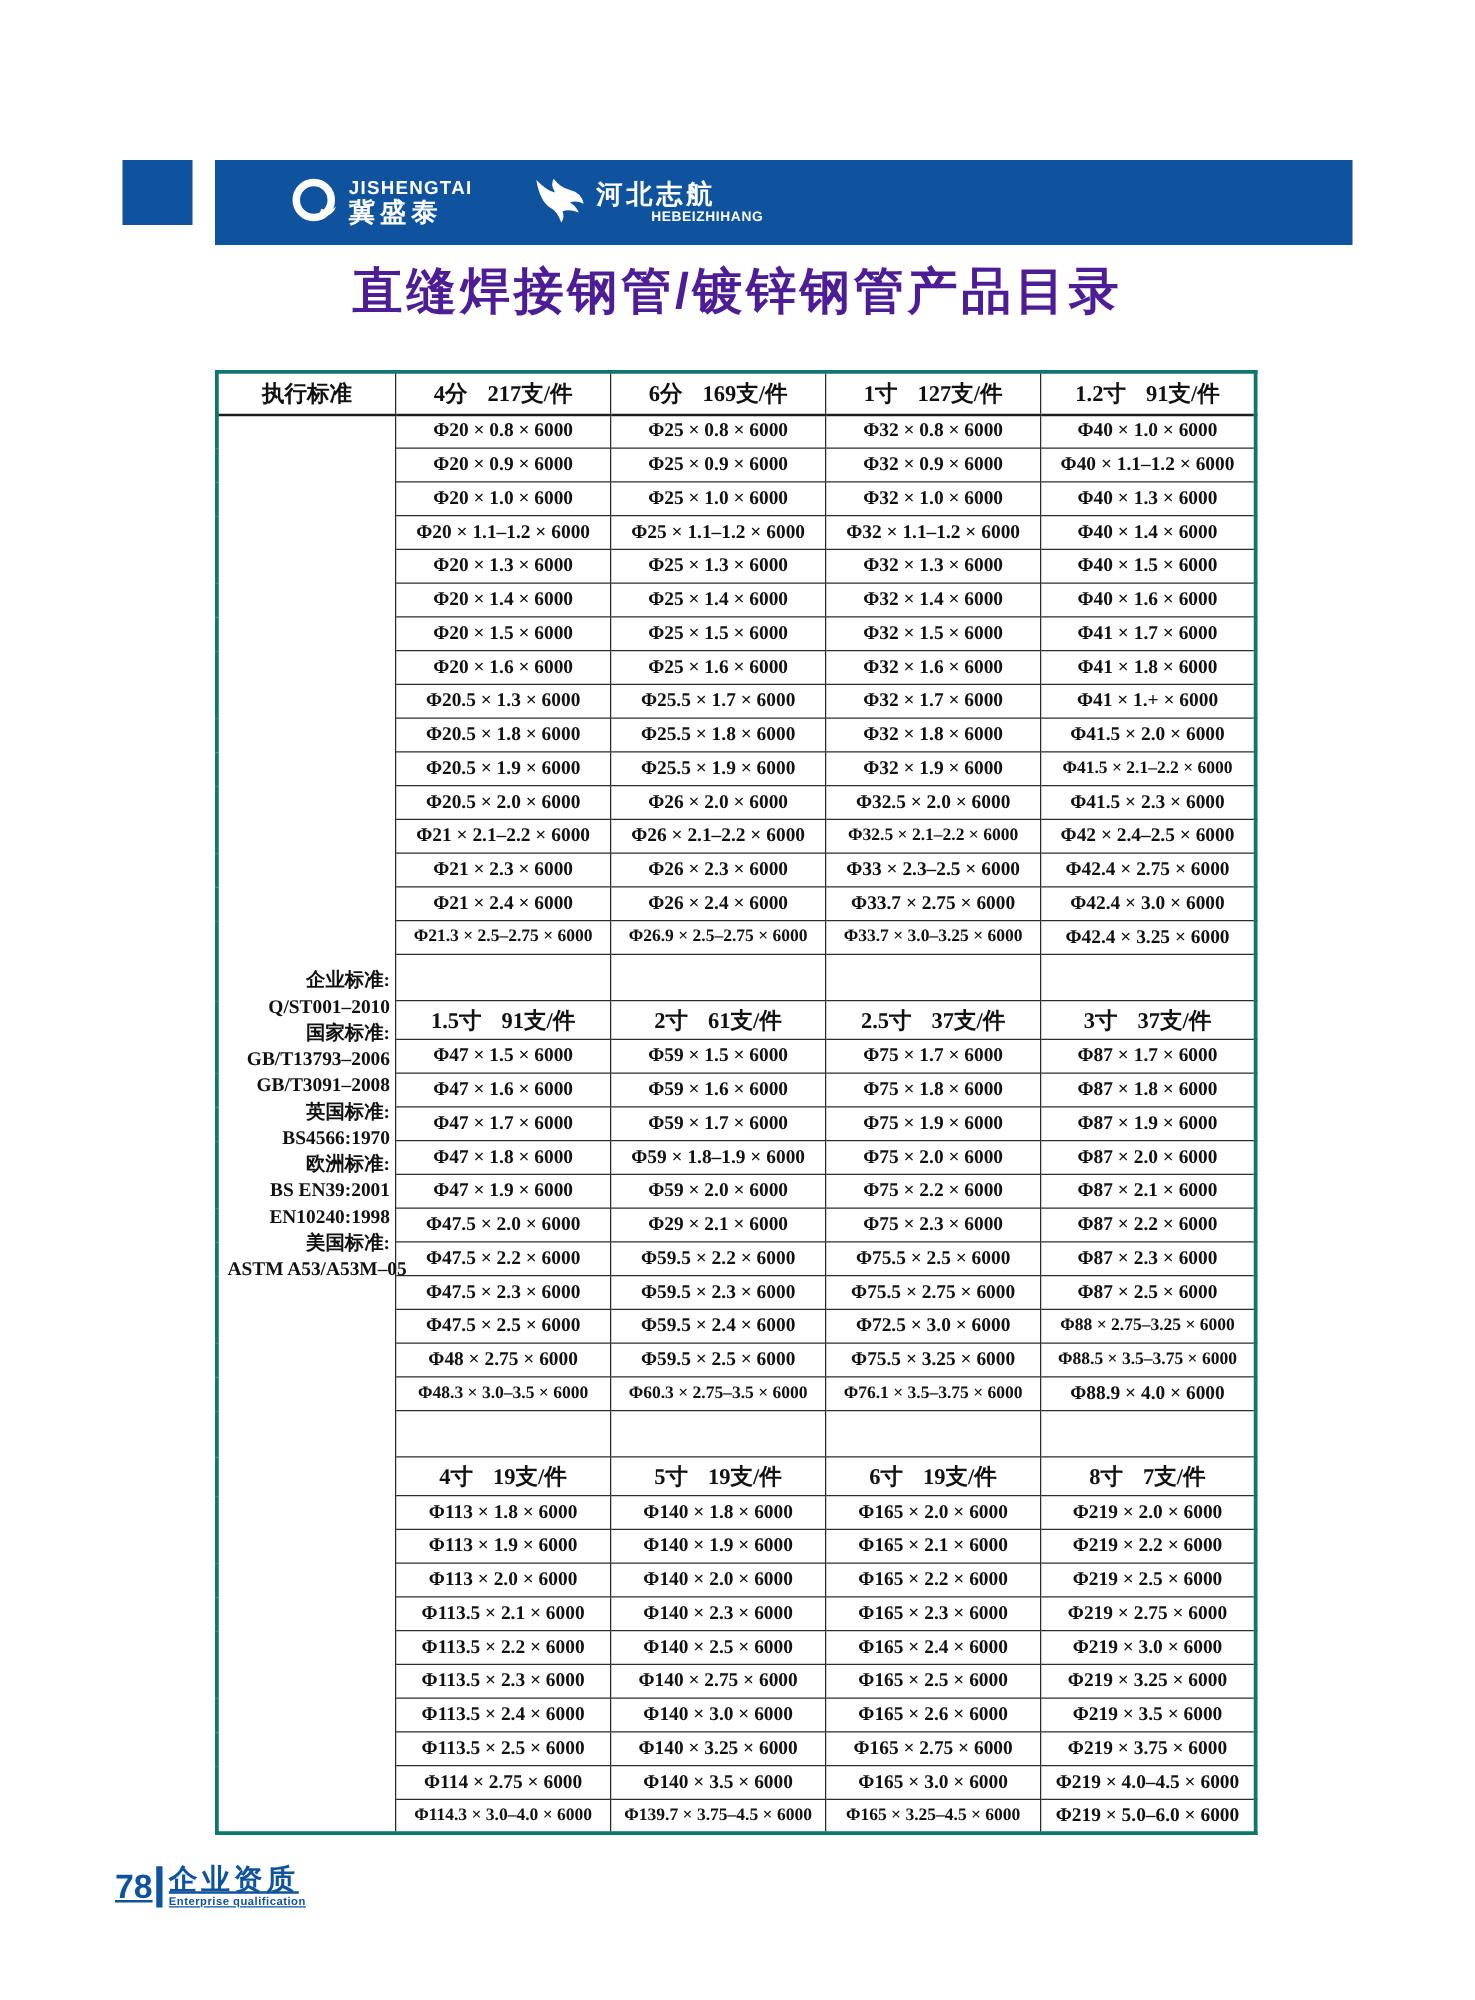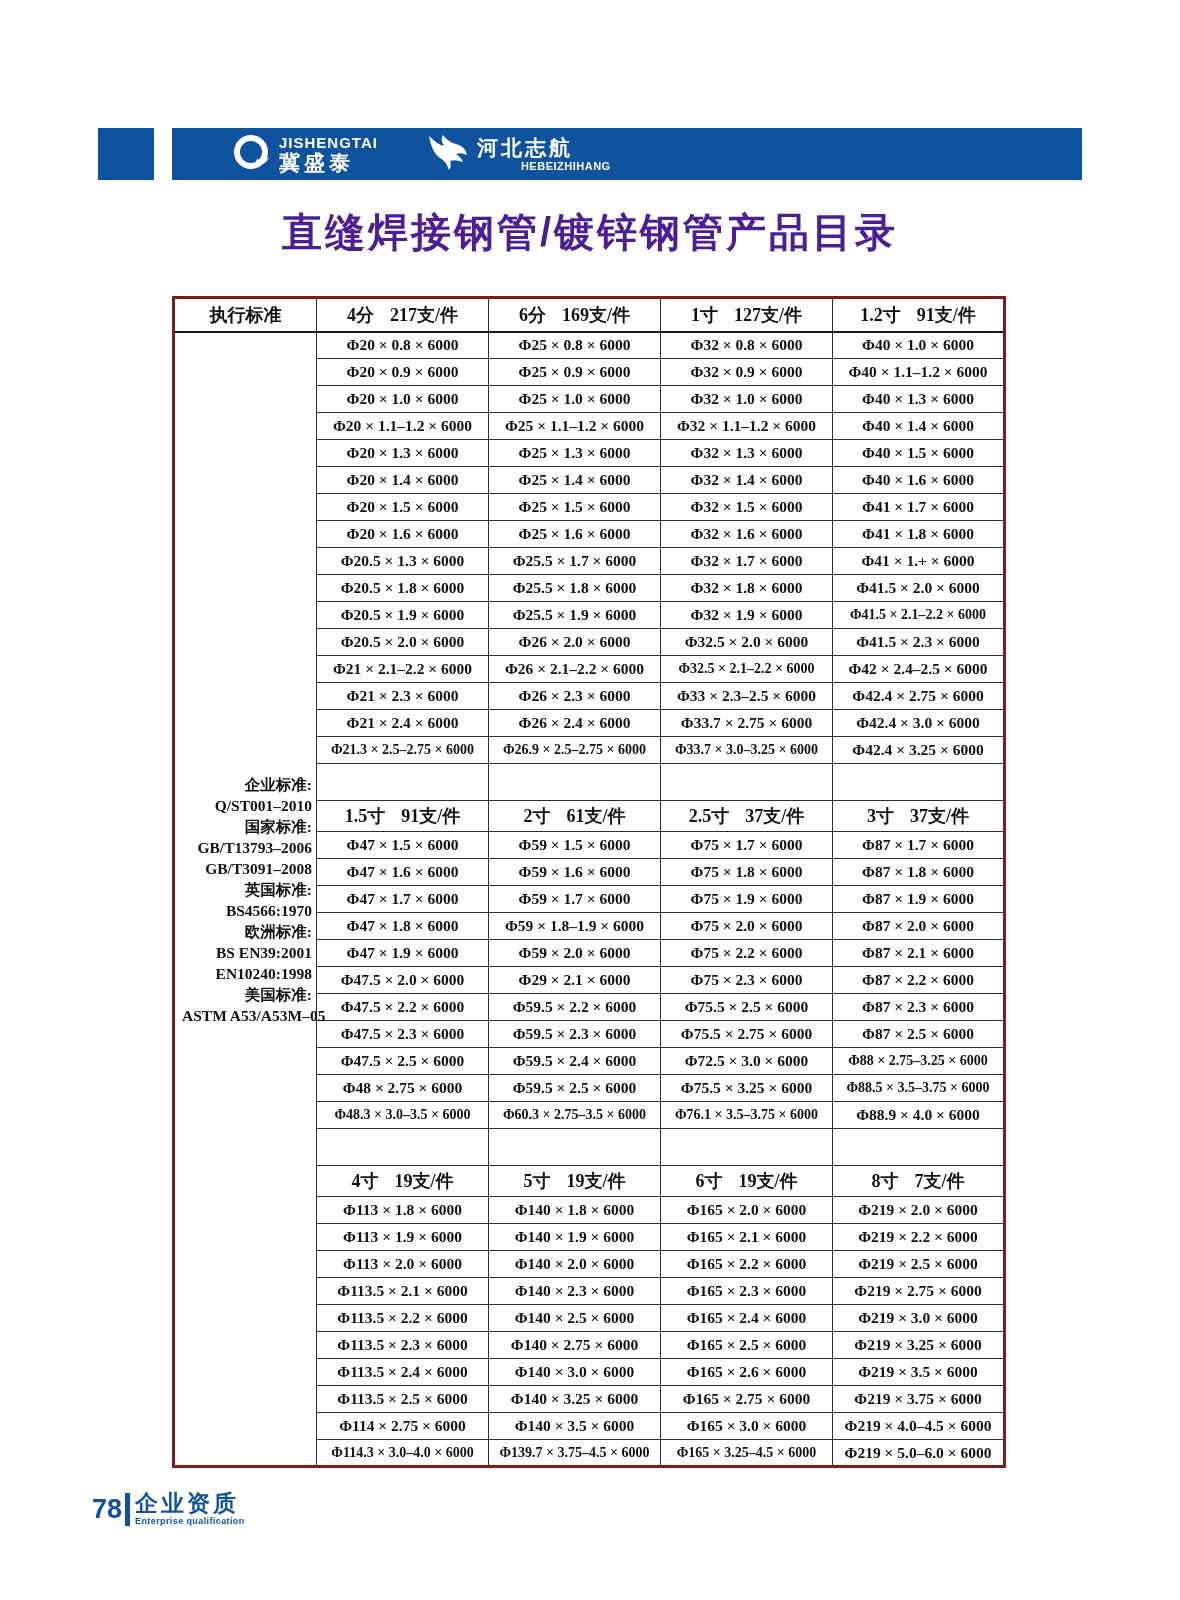--- a/index.html
+++ b/index.html
@@ -1,37 +1,37 @@
 <!DOCTYPE html>
 <html><head>
 <meta charset="utf-8">
 <style>
   html,body{margin:0;padding:0;background:#ffffff;}
   .page{position:relative;width:1180px;height:1600px;background:#ffffff;overflow:hidden;
         font-family:"Liberation Serif","DejaVu Serif",serif;color:#111;}
   
   .brand-chip{position:absolute;left:98px;top:128px;width:56px;height:52px;}
-  .brand-band{position:absolute;left:172px;top:128px;width:910px;height:52px;
+  .brand-band{position:absolute;left:172px;top:128px;width:910px;height:68px;
               display:flex;align-items:center;}
   .logo-group{display:flex;align-items:center;margin-left:58px;}
   .logo-text{display:flex;flex-direction:column;justify-content:center;color:#fff;
              font-family:"Liberation Sans",sans-serif;line-height:1;margin-left:7px;}
   .lt-en-top{font-size:15px;font-weight:bold;letter-spacing:1px;}
   .lt-cn-big{font-size:21px;font-weight:bold;letter-spacing:4px;margin-top:2px;}
   .lt-cn-top{font-size:21px;font-weight:bold;letter-spacing:3px;}
   .lt-en-bot{font-size:11px;font-weight:bold;letter-spacing:.5px;margin-top:3px;padding-left:44px;}
   .logo2{margin-left:46px;}
   
   .page-title{position:absolute;left:0;top:205px;width:1180px;text-align:center;
               font-family:"Liberation Sans","DejaVu Sans",sans-serif;
               font-size:40px;font-weight:bold;letter-spacing:3px;color:#4c1d95;}
   
   .table-wrap{position:absolute;left:172px;top:296px;}
   table.spec{border-collapse:collapse;table-layout:fixed;width:834px;
-             border:3px solid #7f1d1d;}
+             border:3px solid #0f766e;}
   col.c-label{width:143px;}
   col.c-data{width:172px;}
   th,td{border:1px solid #2c2c2c;padding:0;}
   thead tr{height:34px;}
   thead th{border-bottom:2px solid #1c1c1c;}
   .corner,.colhdr{font-weight:bold;font-size:18px;text-align:center;white-space:nowrap;}
   .colhdr .hsz{margin-right:16px;}
   tr.data{height:27px;}
   tr.gap{height:37px;}
   tr.sechdr{height:31px;}
@@ -366,21 +366,21 @@
           <tr class="data">
             <td class="spec-cell" style="font-size: 14px;">Φ114.3 × 3.0–4.0 × 6000</td>
             <td class="spec-cell" style="font-size: 14px;">Φ139.7 × 3.75–4.5 × 6000</td>
             <td class="spec-cell" style="font-size: 14px;">Φ165 × 3.25–4.5 × 6000</td>
             <td class="spec-cell">Φ219 × 5.0–6.0 × 6000</td>
           </tr>
         </tbody>
     </table>
   </div>
 
-  <div class="footer" style="color: rgb(15, 83, 158);">
+  <div class="footer" style="color: rgb(15, 83, 158); text-decoration: underline;">
     <span class="footer-num">78</span>
     <span class="footer-bar" style="background: rgb(15, 83, 158);"></span>
     <span class="footer-labels">
       <span class="footer-cn">企业资质</span>
       <span class="footer-en">Enterprise qualification</span>
     </span>
   </div>
 
 </div>
 

